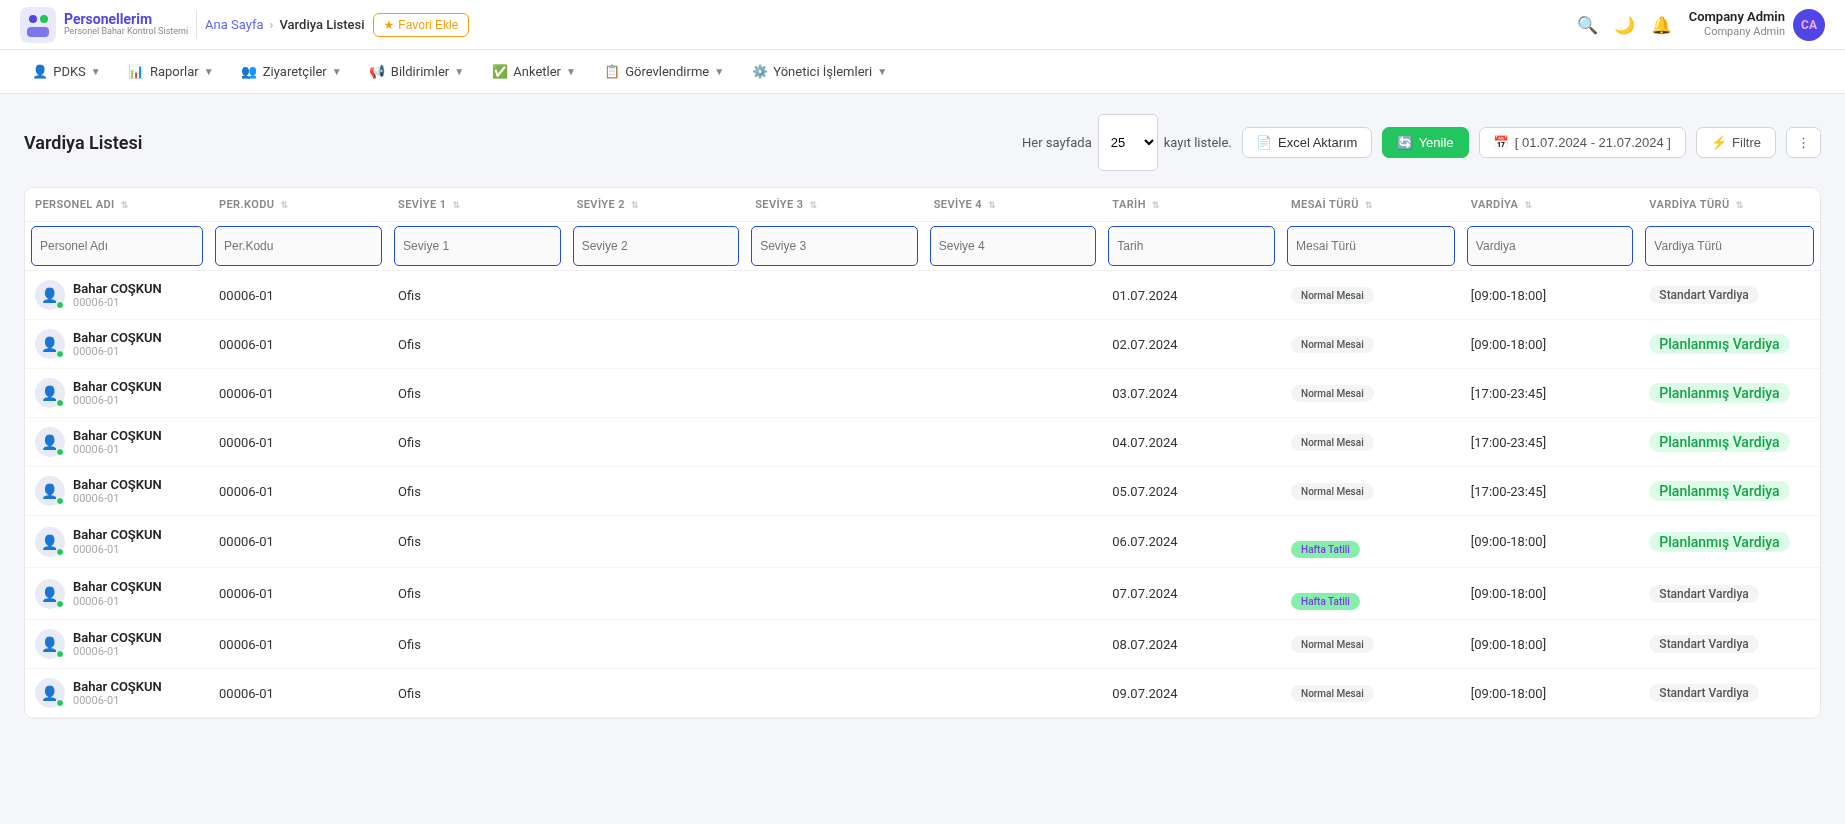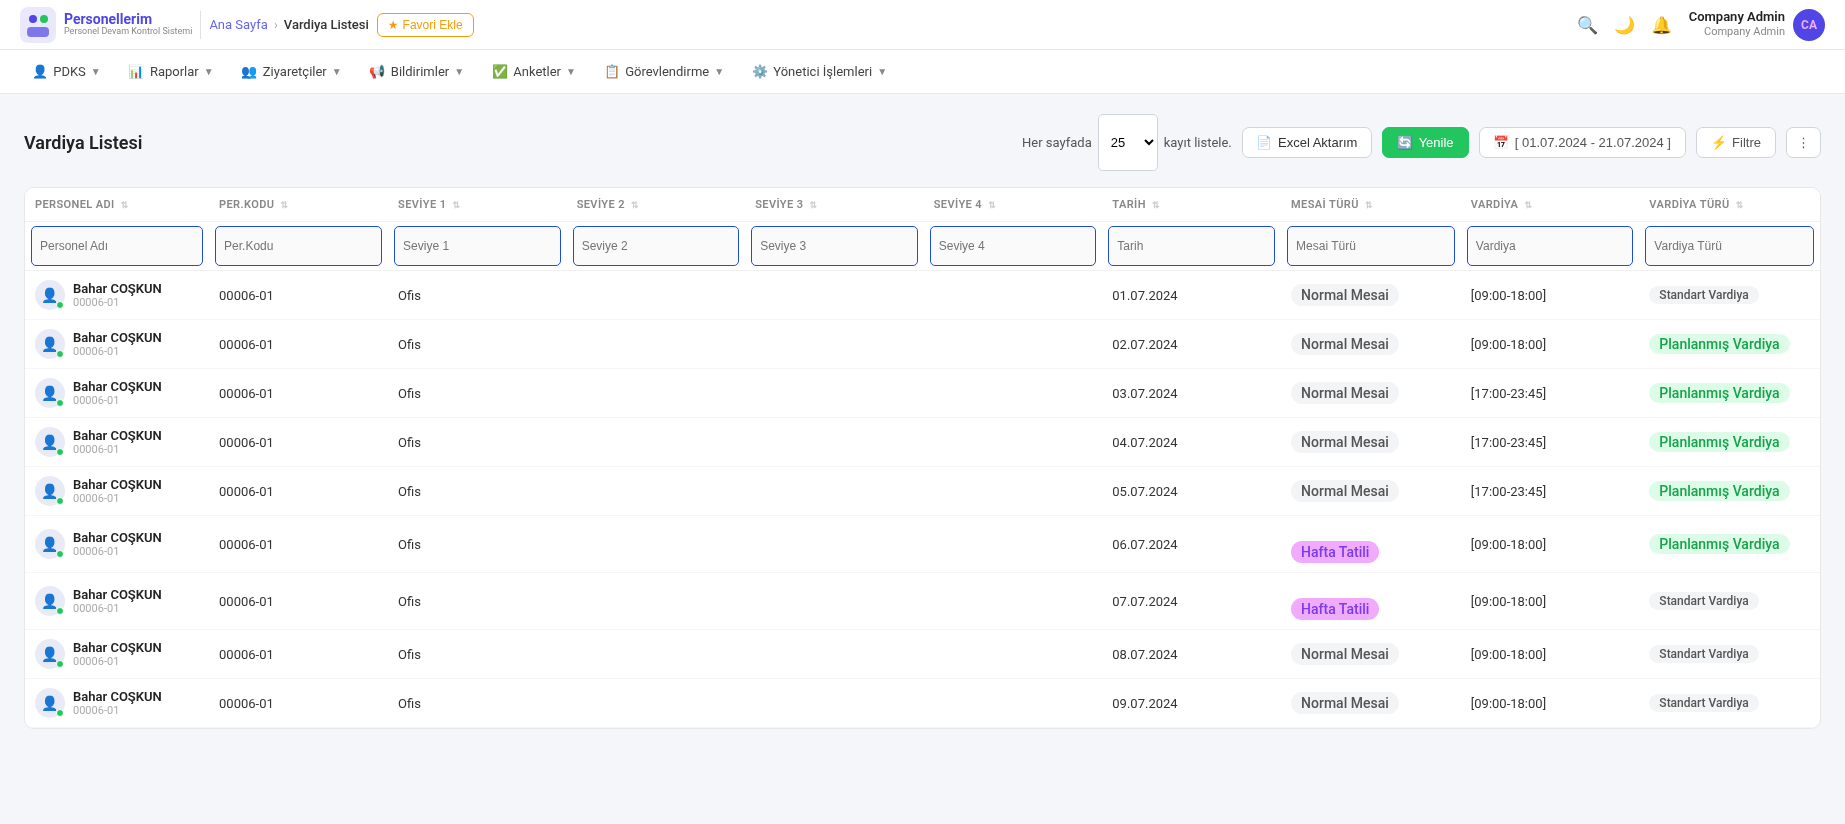--- a/index.html
+++ b/index.html
@@ -161,25 +161,25 @@
       background: #22c55e;
       border: 1.5px solid #fff;
     }
     .person-name { font-weight: 600; font-size: 13px; color: #222; line-height: 1.2; }
     .person-code { font-size: 11px; color: #aaa; }
 
     .badge {
       display: inline-block;
       padding: 3px 10px;
       border-radius: 12px;
-      font-size: 14px;
+      font-size: 10px;
       font-weight: 500;
     }
     .badge-normal { background: #f3f4f6; color: #555; }
-    .badge-tatil { background: #f0abfc; color: #7c3aed; margin-top: 16px; }
+    .badge-tatil { background: #86efac; color: #7c3aed; margin-top: 16px; }
     .vardiya-plan { 
       display: inline-block;
       background: #dcfce7;
       color: #16a34a;
       padding: 2px 10px;
       border-radius: 12px;
       font-size: 14px;
       font-weight: 500;
     }
     .vardiya-std-badge {
@@ -200,21 +200,21 @@
 <div class="topbar">
   <div class="logo-area">
     <svg class="logo-icon" viewBox="0 0 36 36">
       <rect width="36" height="36" rx="8" fill="#4f46e5" opacity="0.12"></rect>
       <circle cx="13" cy="12" r="4" fill="#4f46e5"></circle>
       <circle cx="24" cy="12" r="4" fill="#22c55e"></circle>
       <rect x="7" y="20" width="22" height="10" rx="4" fill="#4f46e5" opacity="0.7"></rect>
     </svg>
     <div class="logo-text">
       <div class="brand">Personellerim</div>
-      <div class="sub">Personel Devam Kontrol Sistemi</div>
+      <div class="sub">Personel Bahar Kontrol Sistemi</div>
     </div>
   </div>
   <div class="topbar-divider"></div>
   <nav class="breadcrumb">
     <span style="cursor:pointer;color:#6366f1;">Ana Sayfa</span>
     <span class="sep">›</span>
     <span class="current">Vardiya Listesi</span>
   </nav>
   <button class="favori-btn">
     <span>★</span>

